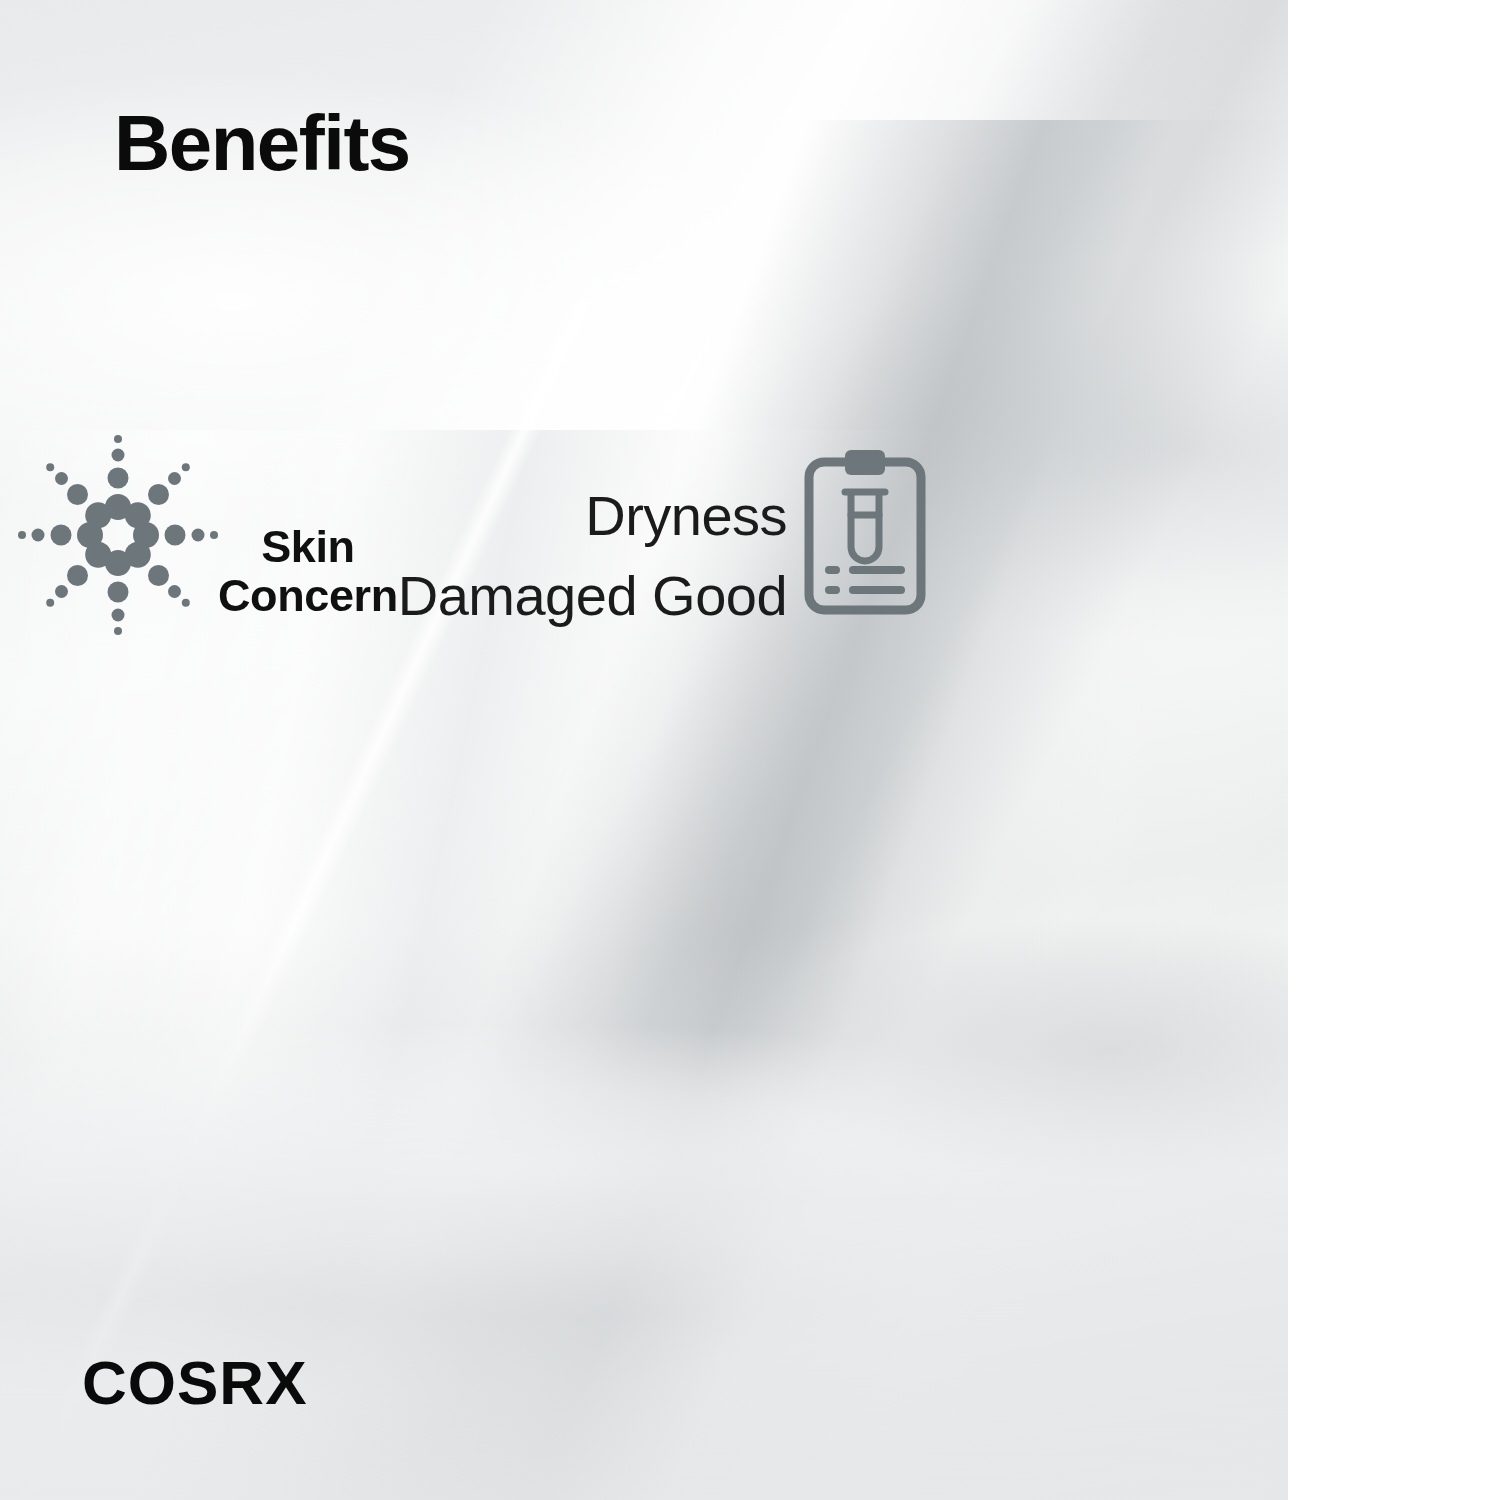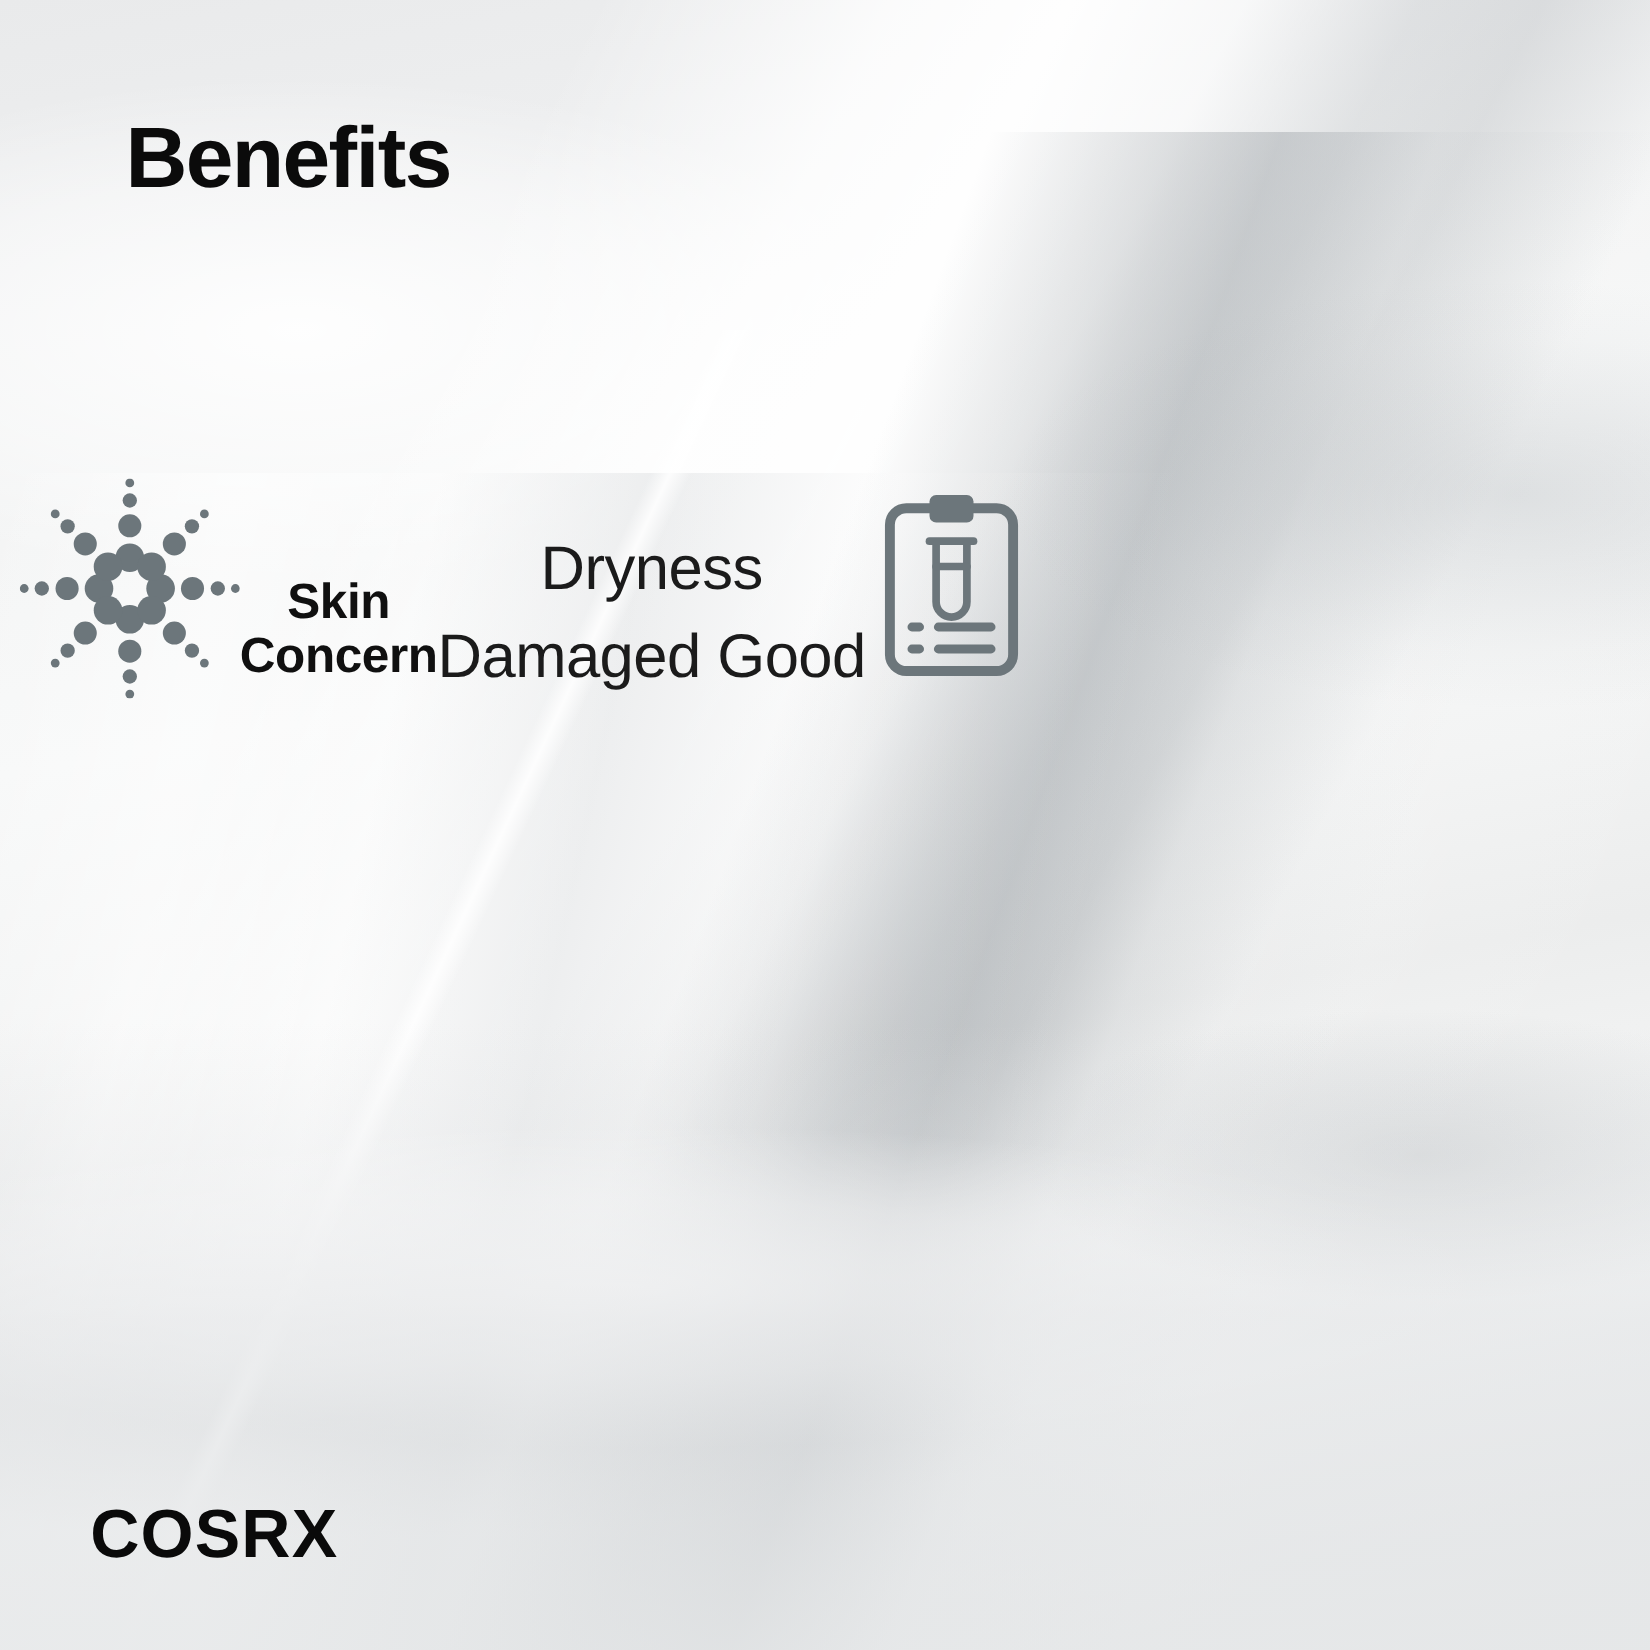--- a/index.html
+++ b/index.html
@@ -2,21 +2,21 @@
 <html><head>
 <meta charset="utf-8">
 <style>
   html, body {
     margin: 0;
     padding: 0;
     background: #ffffff;
   }
   #canvas {
     position: relative;
-    width: 1500px;
+    width: 1288px;
     height: 1500px;
     overflow: hidden;
     font-family: "Liberation Sans", sans-serif;
     background-color: #eceded;
   }
 
   
   .bg-layer {
     position: absolute;
     inset: 0;
@@ -173,41 +173,40 @@
     font-size: 45px;
     font-weight: bold;
     letter-spacing: -0.4px;
     color: #101010;
     line-height: 1.1;
     text-align: center;
   }
 
   .col-list {
     margin-top: 42px;
-    text-align: center;
+    text-align: right;
   }
   .col-list .item {
     font-size: 56px;
     font-weight: 300;
     letter-spacing: -0.5px;
     color: #1b1b1b;
     line-height: 1.42;
     white-space: nowrap;
   }
 
   .brand-logo {
     position: absolute;
     left: 82px;
     top: 1352px;
     font-size: 62px;
     font-weight: bold;
     letter-spacing: 1px;
     color: #0a0a0a;
     line-height: 1;
-    margin-top: 12px;
   }
 </style>
 </head>
 <body>
 
 <div id="canvas">
 
   <div class="bg-layer bg-base"></div>
   <div class="bg-layer bg-blob1"></div>
   <div class="bg-layer bg-sweep1"></div>

